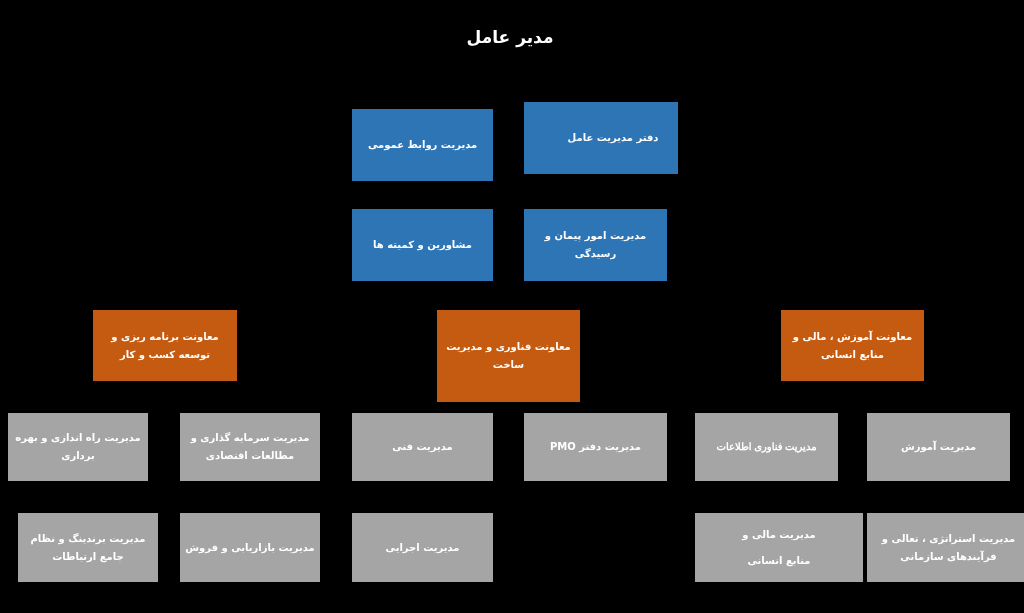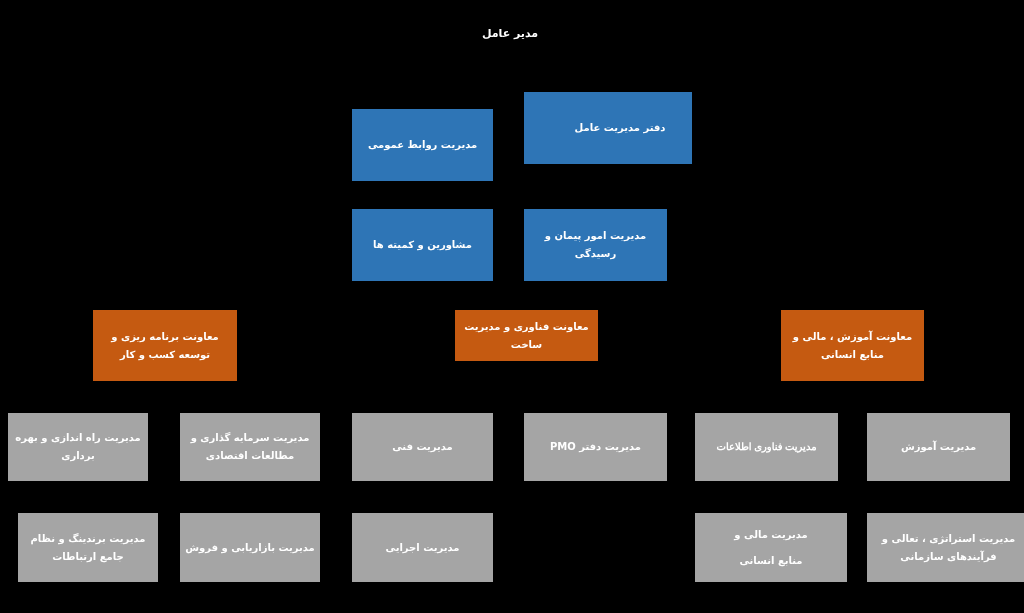--- a/index.html
+++ b/index.html
@@ -5,55 +5,55 @@
   html,body { margin:0; padding:0; background:#000; }
   .canvas {
     position:relative; width:1024px; height:613px;
     background:var(--background,#000);
     font-family:"DejaVu Sans", sans-serif;
     overflow:hidden;
   }
   .chart-title {
     position:absolute; left:410px; top:27px; width:200px;
     text-align:center; direction:rtl;
-    color:var(--text,#fff); font-size:11px; font-weight:bold;
+    color:var(--text,#fff); font-size:17px; font-weight:bold;
   }
   .box {
     position:absolute; box-sizing:border-box;
     display:flex; align-items:center; justify-content:center;
     text-align:center; direction:rtl; white-space:pre-line;
     color:var(--text,#fff); font-size:10px; font-weight:bold;
     line-height:1.8; padding:2px 4px;
   }
   .blue   { background:var(--blue,#2E75B6); }
   .orange { background:var(--orange,#C55A11); }
   .gray   { background:var(--gray,#A5A5A5); }
   .spread { line-height:2.6; }
 
   
   .b1 { left:352px; top:109px; width:141px; height:72px; }
-  .b2 { left:524px; top:92px; width:168px; height:72px;padding-left:28px; }
+  .b2 { left:524px; top:102px; width:154px; height:72px;padding-left:28px; }
   .b3 { left:352px; top:209px; width:141px; height:72px; }
   .b4 { left:524px; top:209px; width:143px; height:72px; }
 
   .o1 { left:93px;  top:310px; width:144px; height:71px; }
-  .o2 { left:437px; top:310px; width:143px; height:51px;margin-left:18px; }
+  .o2 { left:437px; top:310px; width:143px; height:92px; }
   .o3 { left:781px; top:310px; width:143px; height:71px; }
 
   .r1c1 { left:8px;   top:413px; width:140px; height:68px; }
   .r1c2 { left:180px; top:413px; width:140px; height:68px; }
   .r1c3 { left:352px; top:413px; width:141px; height:68px; }
   .r1c4 { left:524px; top:413px; width:143px; height:68px; }
   .r1c5 { left:695px; top:413px; width:143px; height:68px;font-family:Liberation Serif, serif; }
   .r1c6 { left:867px; top:413px; width:143px; height:68px; }
 
   .r2c1 { left:8px;   top:513px; width:140px; height:69px;margin-left:10px; }
   .r2c2 { left:180px; top:513px; width:140px; height:69px; }
   .r2c3 { left:352px; top:513px; width:141px; height:69px; }
-  .r2c5 { left:695px; top:513px; width:152px; height:69px; }
+  .r2c5 { left:695px; top:513px; width:168px; height:69px; }
   .r2c6 { left:867px; top:513px; width:163px; height:69px; }
 </style>
 </head>
 <body>
 
 <div class="canvas">
 
   <div class="chart-title">مدیر عامل</div>
 
   <div class="box blue b1">مدیریت روابط عمومی</div>

